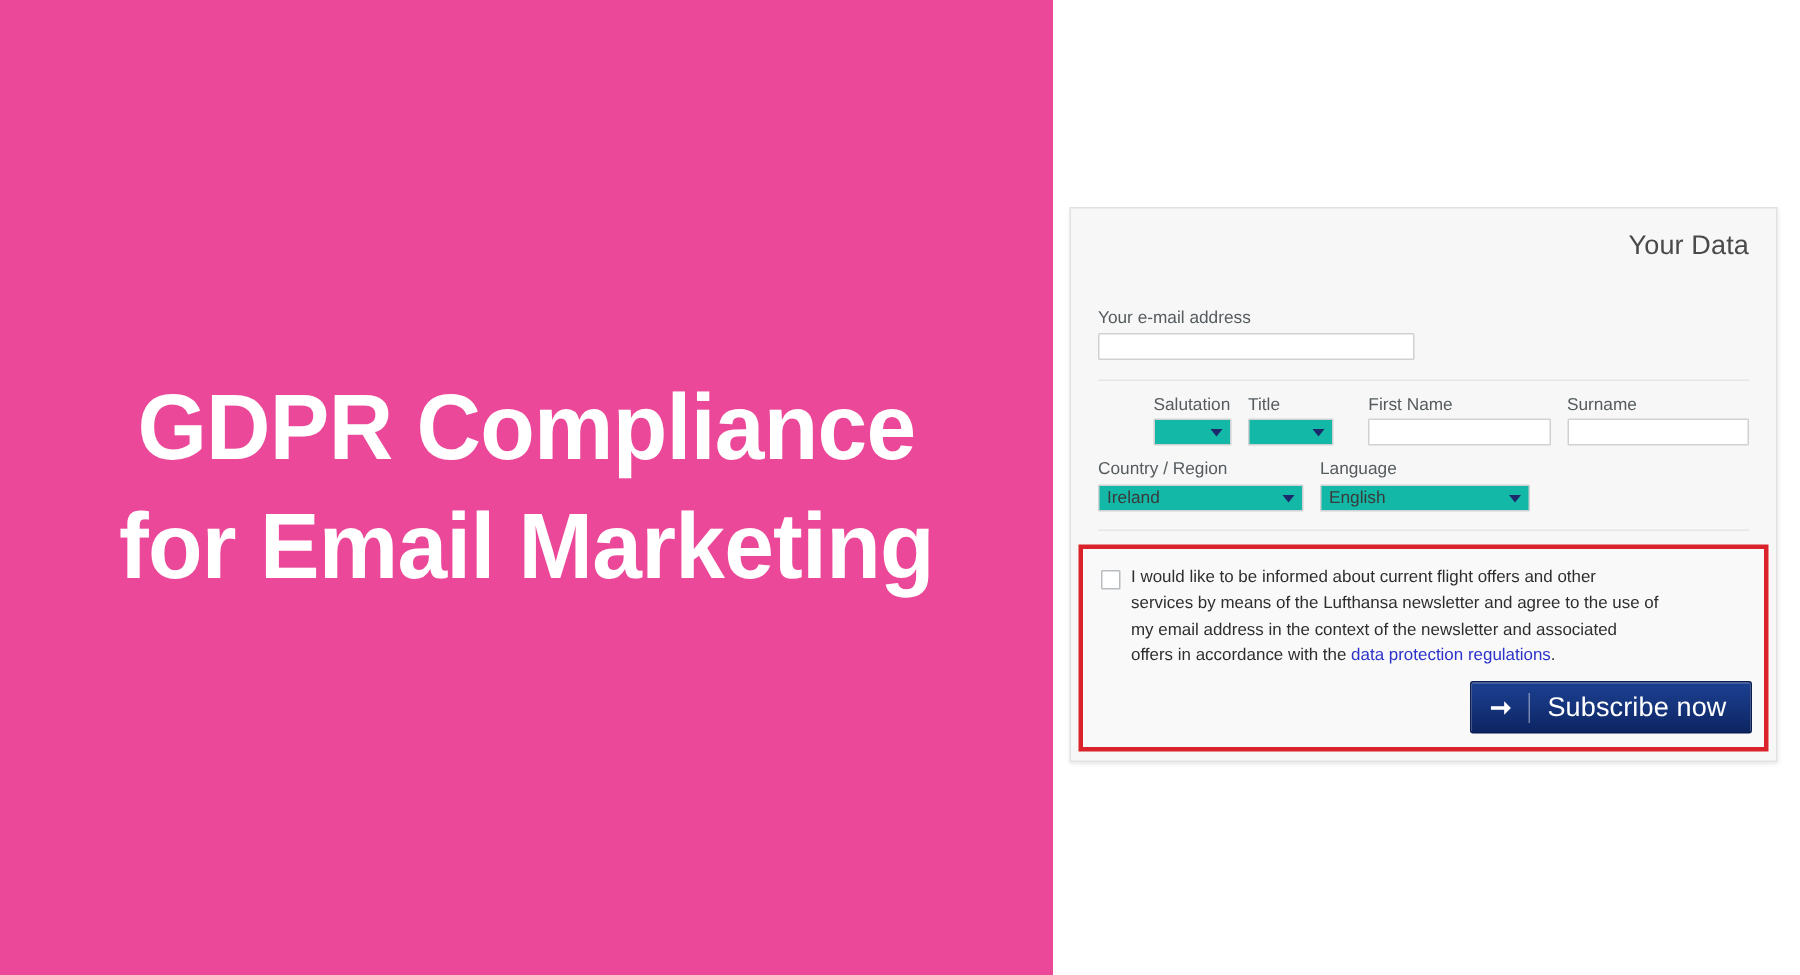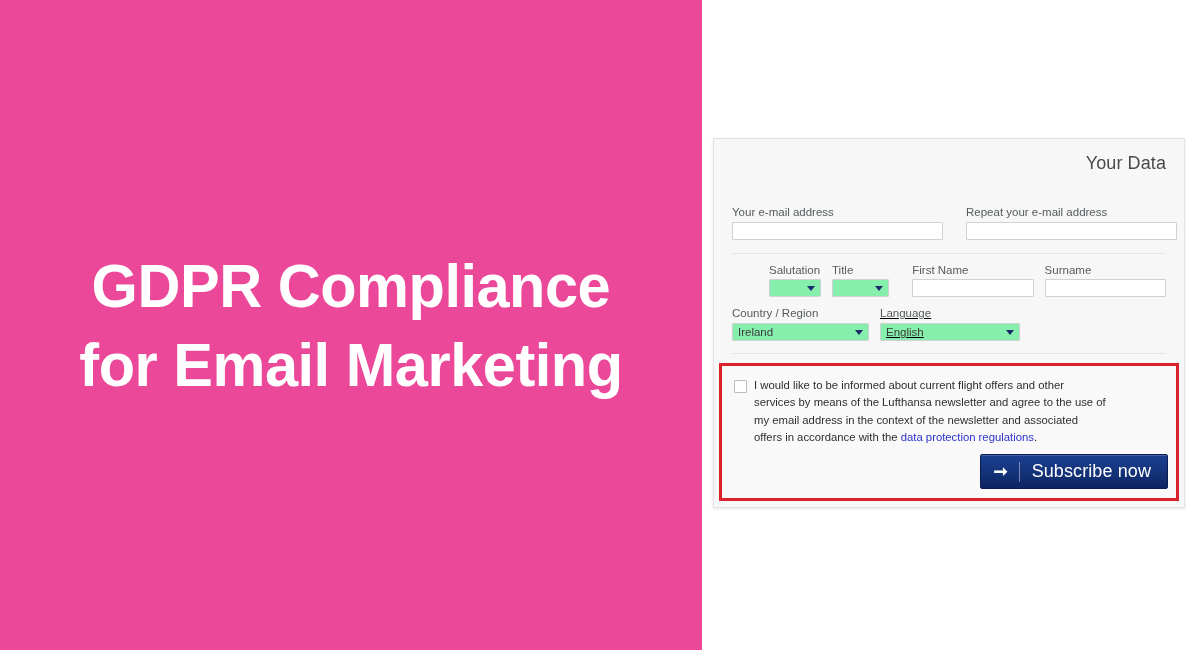--- a/index.html
+++ b/index.html
@@ -105,21 +105,21 @@
   .divider {
     height: 1px;
     background: #e6e6e6;
     margin: 13px 0 10px 0;
   }
 
   
   .select-box {
     position: relative;
     height: 18px;
-    background: #86efac;
+    background: #14b8a6;
     border: 1px solid #cfd1d3;
     box-sizing: border-box;
     border-radius: 1px;
     display: flex;
     align-items: center;
     padding-left: 5px;
     font-size: 11.5px;
     color: #3a3a3a;
   }
   .select-box .caret {
@@ -147,21 +147,21 @@
   .col-title .select-box { width: 100%; }
   .col-first .text-input,
   .col-surname .text-input { width: 100%; }
 
   .row-locale {
     display: flex;
     gap: 11px;
     margin-top: 10px;
   }
   .col-country  { width: 137px; }
-  .col-language { width: 140px; text-decoration: underline; }
+  .col-language { width: 140px; }
   .col-country .select-box,
   .col-language .select-box { width: 100%; }
 
   
   .consent-box {
     position: absolute;
     left: 5px;
     top: 224px;
     width: 460px;
     height: 138px;
@@ -244,24 +244,20 @@
   <div class="form-card">
     <div class="card-inner">
 
       <div class="card-heading">Your Data</div>
 
       <div class="row-emails">
         <div class="email-col">
           <div class="field-label">Your e-mail address</div>
           <input class="text-input" type="text" value="" style="">
         </div>
-        <div class="email-col">
-          <div class="field-label">Repeat your e-mail address</div>
-          <input class="text-input" type="text" value="" style="">
-        </div>
       </div>
 
       <div class="divider"></div>
 
       <div class="row-names">
         <div class="col-salutation">
           <div class="field-label">Salutation</div>
           <div class="select-box">
             <span></span>
             <span class="caret"></span>

